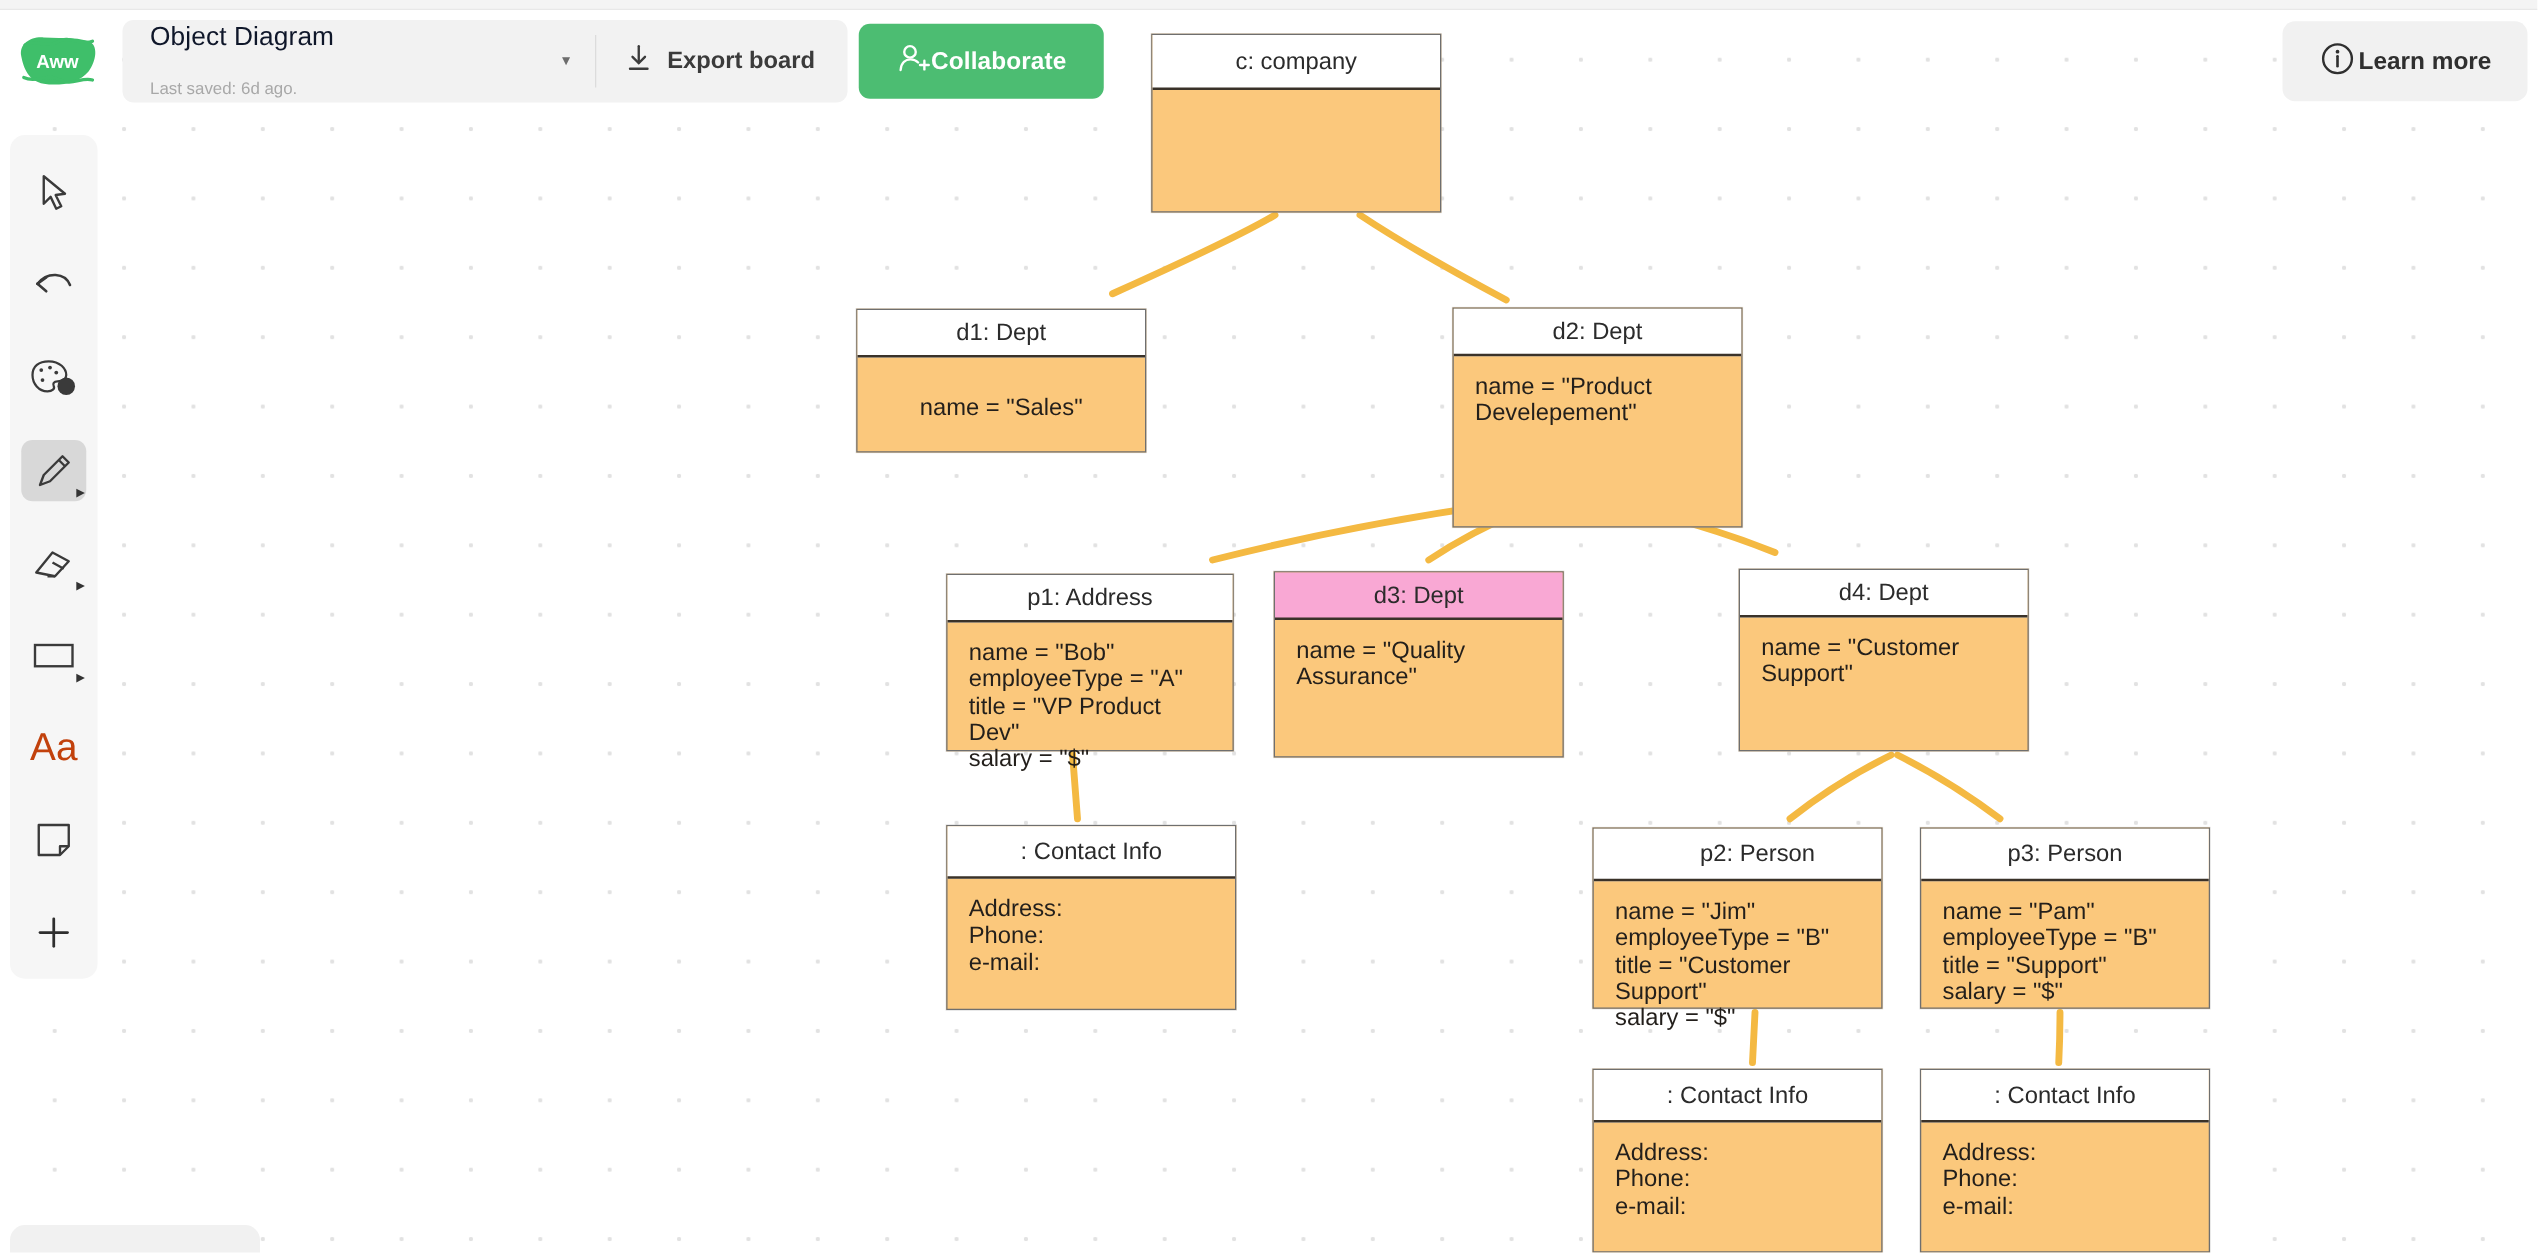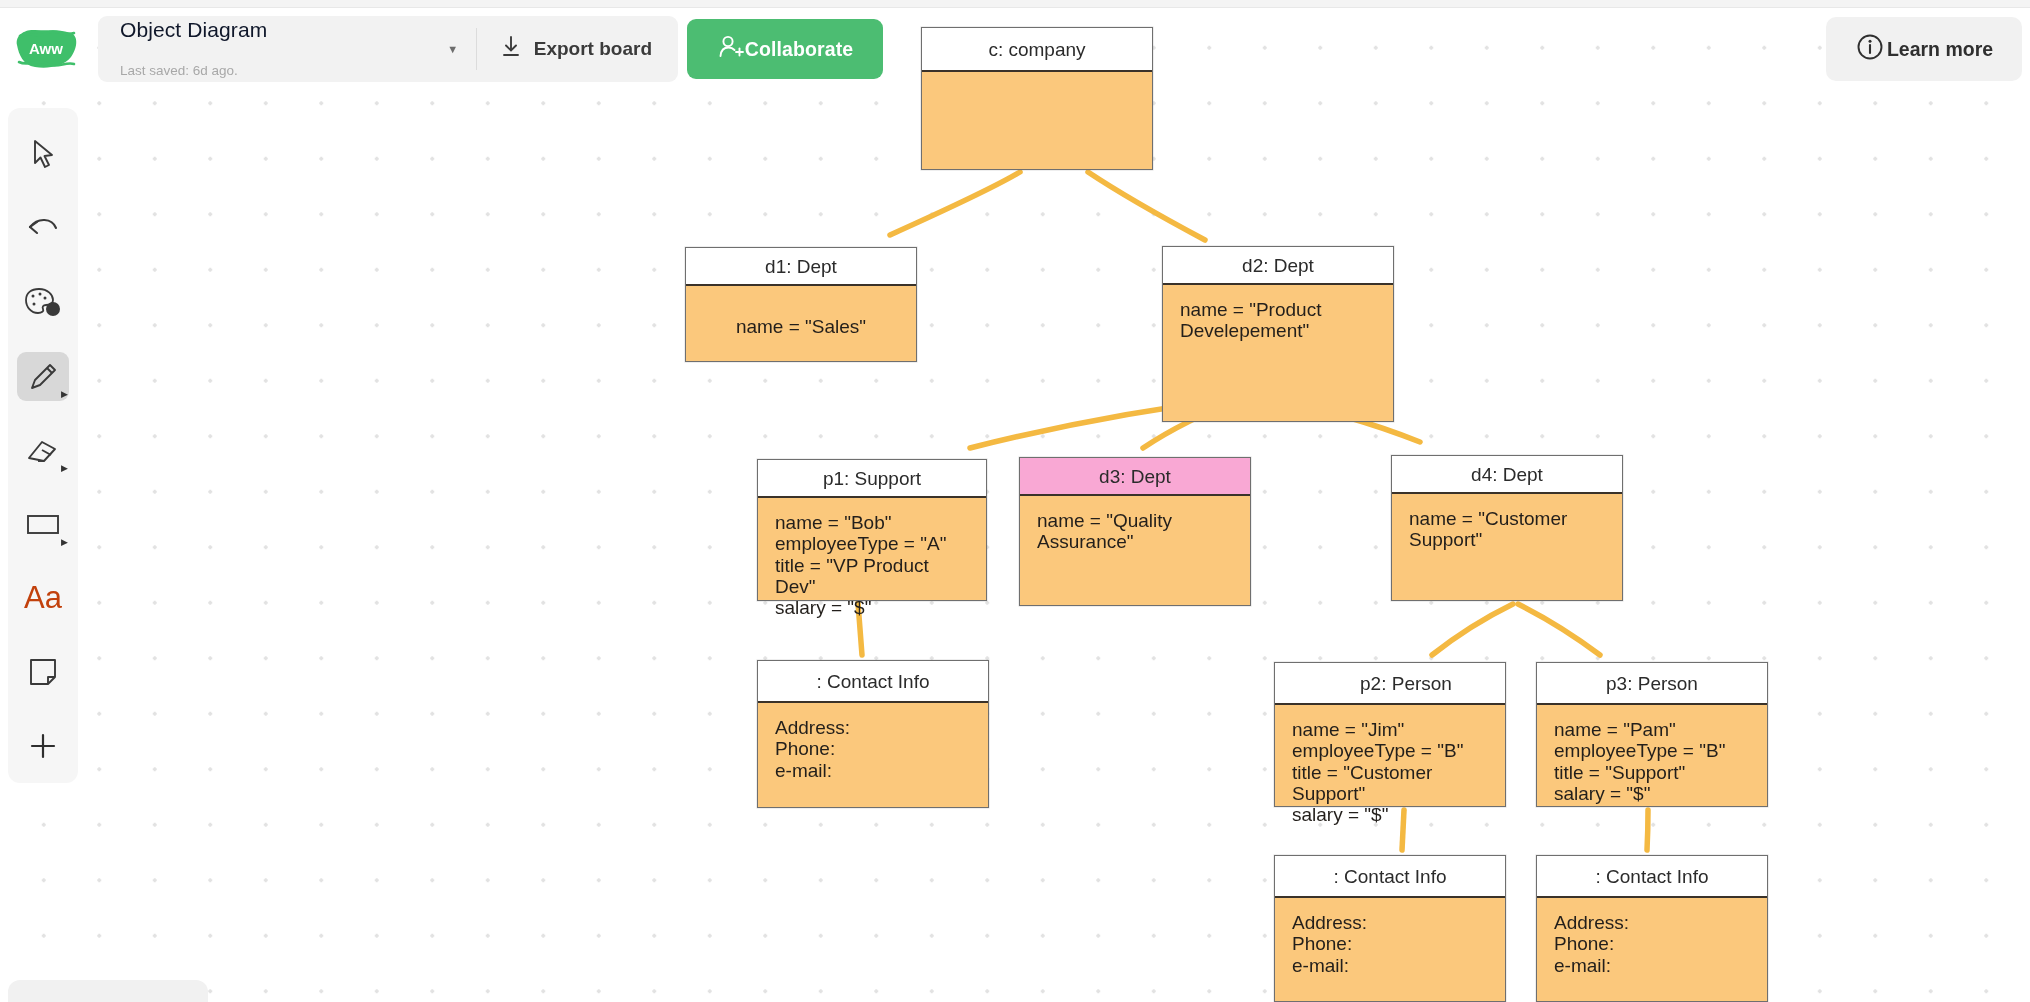--- a/index.html
+++ b/index.html
@@ -165,21 +165,21 @@
       <div class="node" style="left: 685px; top: 247px; width: 232px; height: 115px; background: rgb(251, 200, 124); border-color: rgb(111, 111, 111);">
         <div class="hdr" style="height: 38px; background: rgb(255, 255, 255);">d1: Dept</div>
         <div class="body ctr">name = "Sales"</div>
       </div>
       <div class="node" style="left: 1162px; top: 246px; width: 232px; height: 176px; background: rgb(251, 200, 124); border-color: rgb(111, 111, 111);">
         <div class="hdr" style="height: 38px; background: rgb(255, 255, 255);">d2: Dept</div>
         <div class="body">name = "Product
 Develepement"</div>
       </div>
       <div class="node" style="left: 757px; top: 459px; width: 230px; height: 142px; background: rgb(251, 200, 124); border-color: rgb(111, 111, 111);">
-        <div class="hdr" style="height: 38px; background: rgb(255, 255, 255);">p1: Support</div>
+        <div class="hdr" style="height: 38px; background: rgb(255, 255, 255);">p1: Address</div>
         <div class="body">name = "Bob"
 employeeType = "A"
 title = "VP Product Dev"
 salary = "$"</div>
       </div>
       <div class="node" style="left: 1019px; top: 457px; width: 232px; height: 149px; background: rgb(251, 200, 124); border-color: rgb(111, 111, 111);">
         <div class="hdr" style="height: 38px; background: #f9a8d4;">d3: Dept</div>
         <div class="body">name = "Quality
 Assurance"</div>
       </div>

